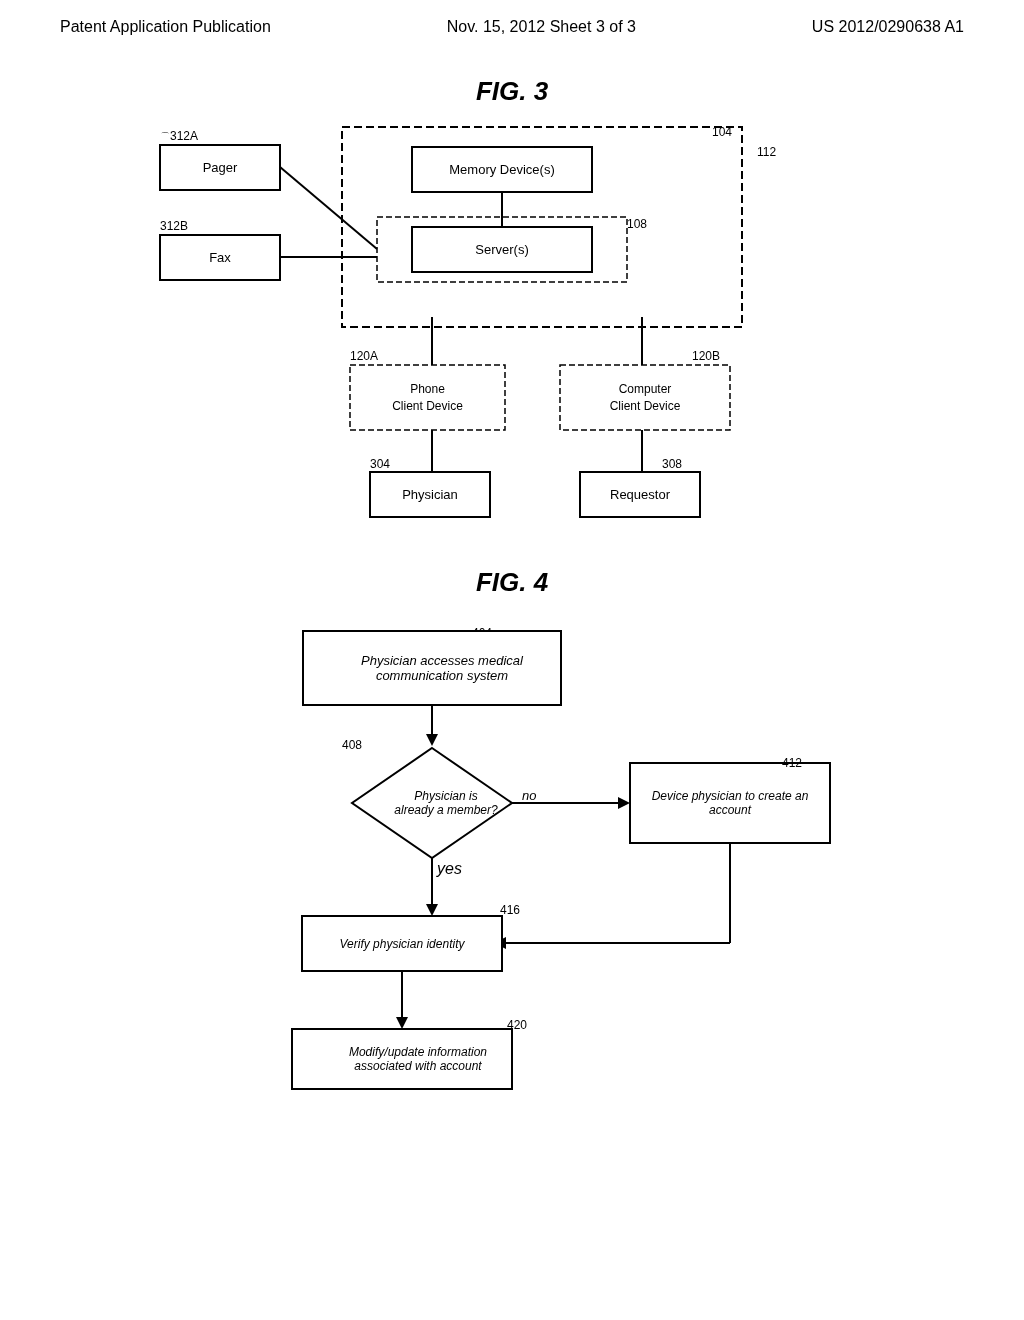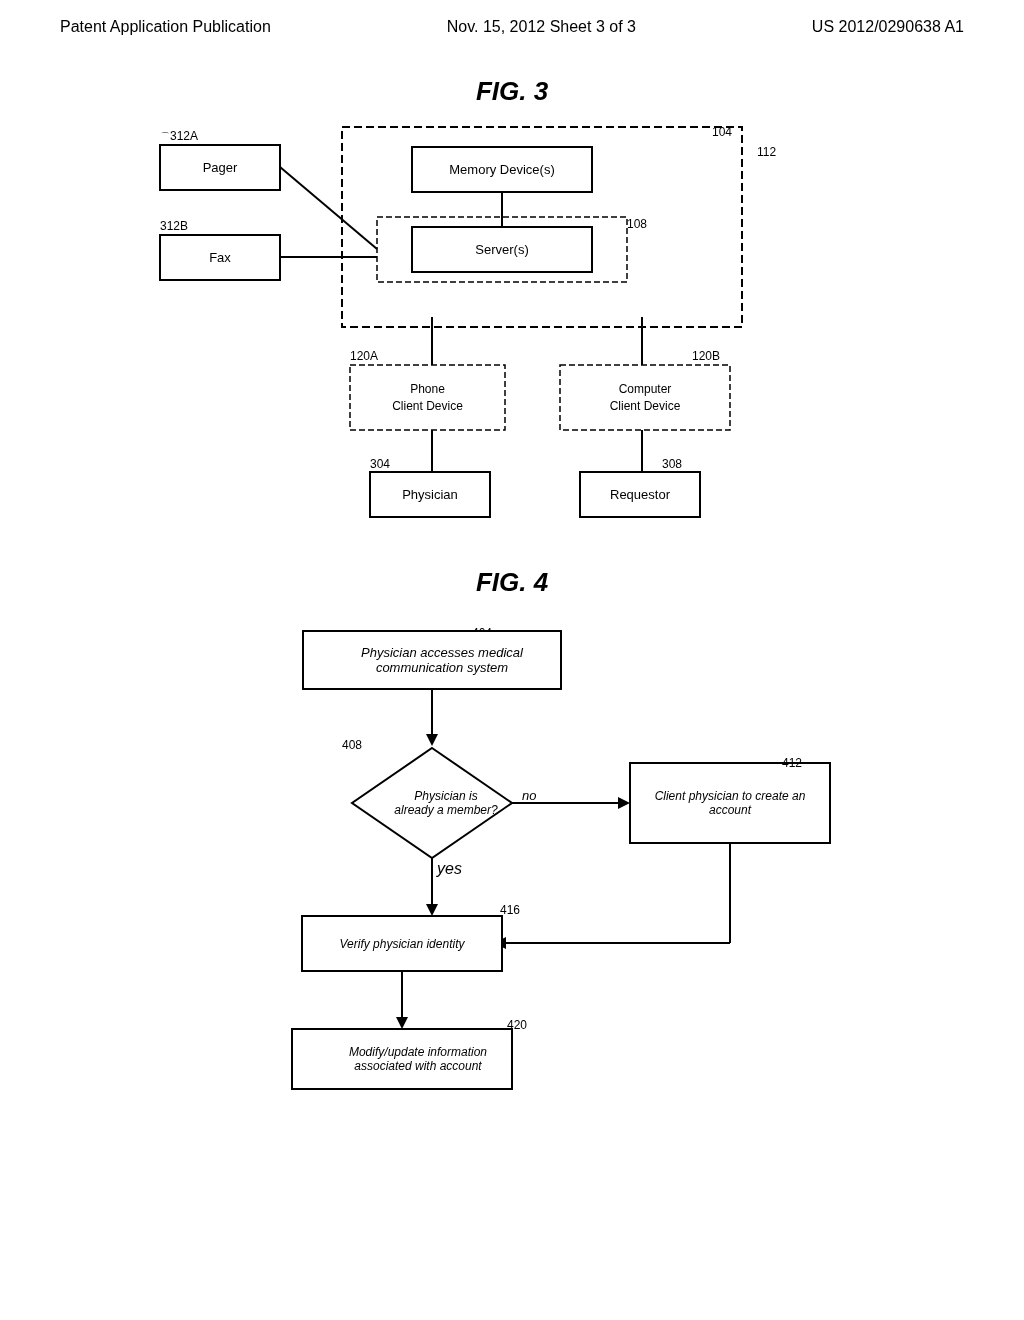--- a/index.html
+++ b/index.html
@@ -199,40 +199,40 @@
     <rect x="220" y="308" width="200" height="55" fill="#fff" stroke="#000" stroke-width="2"></rect>
 
     <line x1="320" y1="363" x2="320" y2="413" stroke="#000" stroke-width="2"></line>
     <polygon points="314,409 320,421 326,409" fill="#000"></polygon>
 
     <rect x="210" y="421" width="220" height="60" fill="#fff" stroke="#000" stroke-width="2"></rect>
   </svg>
 
   <div class="ref-label" style="left:390px; top:18px;">404</div>
 
-  <div class="flow-box" style="left:220px; top:22px; width:260px; height:60px;padding-left:32px;">
+  <div class="flow-box" style="left:220px; top:22px; width:260px; height:76px;padding-left:32px;">
     <span style="white-space:pre-line;">Physician accesses medical
 communication system</span>
   </div>
 
   <div class="ref-label" style="left:260px; top:130px;">408</div>
 
   <div style="position:absolute; left:270px; top:155px; width:160px; height:80px; display:flex; align-items:center; justify-content:center; font-size:12px; font-style:italic; text-align:center; pointer-events:none;">
     <span style="white-space:pre-line;margin-left:28px;">Physician is
 already a member?</span>
   </div>
 
   <div style="position:absolute; left:355px; top:252px; font-size:16px; font-style:italic;">yes</div>
 
   <div style="position:absolute; left:440px; top:180px; font-size:13px; font-style:italic;">no</div>
 
   <div class="ref-label" style="left:700px; top:148px;">412</div>
 
   <div style="position:absolute; left:548px; top:155px; width:200px; height:80px; display:flex; align-items:center; justify-content:center; font-size:12px; font-style:italic; text-align:center;">
-    <span style="white-space:pre-line;">Client physician to create an
+    <span style="white-space:pre-line;">Device physician to create an
 account</span>
   </div>
 
   <div class="ref-label" style="left:418px; top:295px;">416</div>
 
   <div style="position:absolute; left:220px; top:308px; width:200px; height:55px; display:flex; align-items:center; justify-content:center; font-size:12px; font-style:italic; text-align:left;">
     <span>Verify physician identity</span>
   </div>
 
   <div class="ref-label" style="left:425px; top:410px;">420</div>

